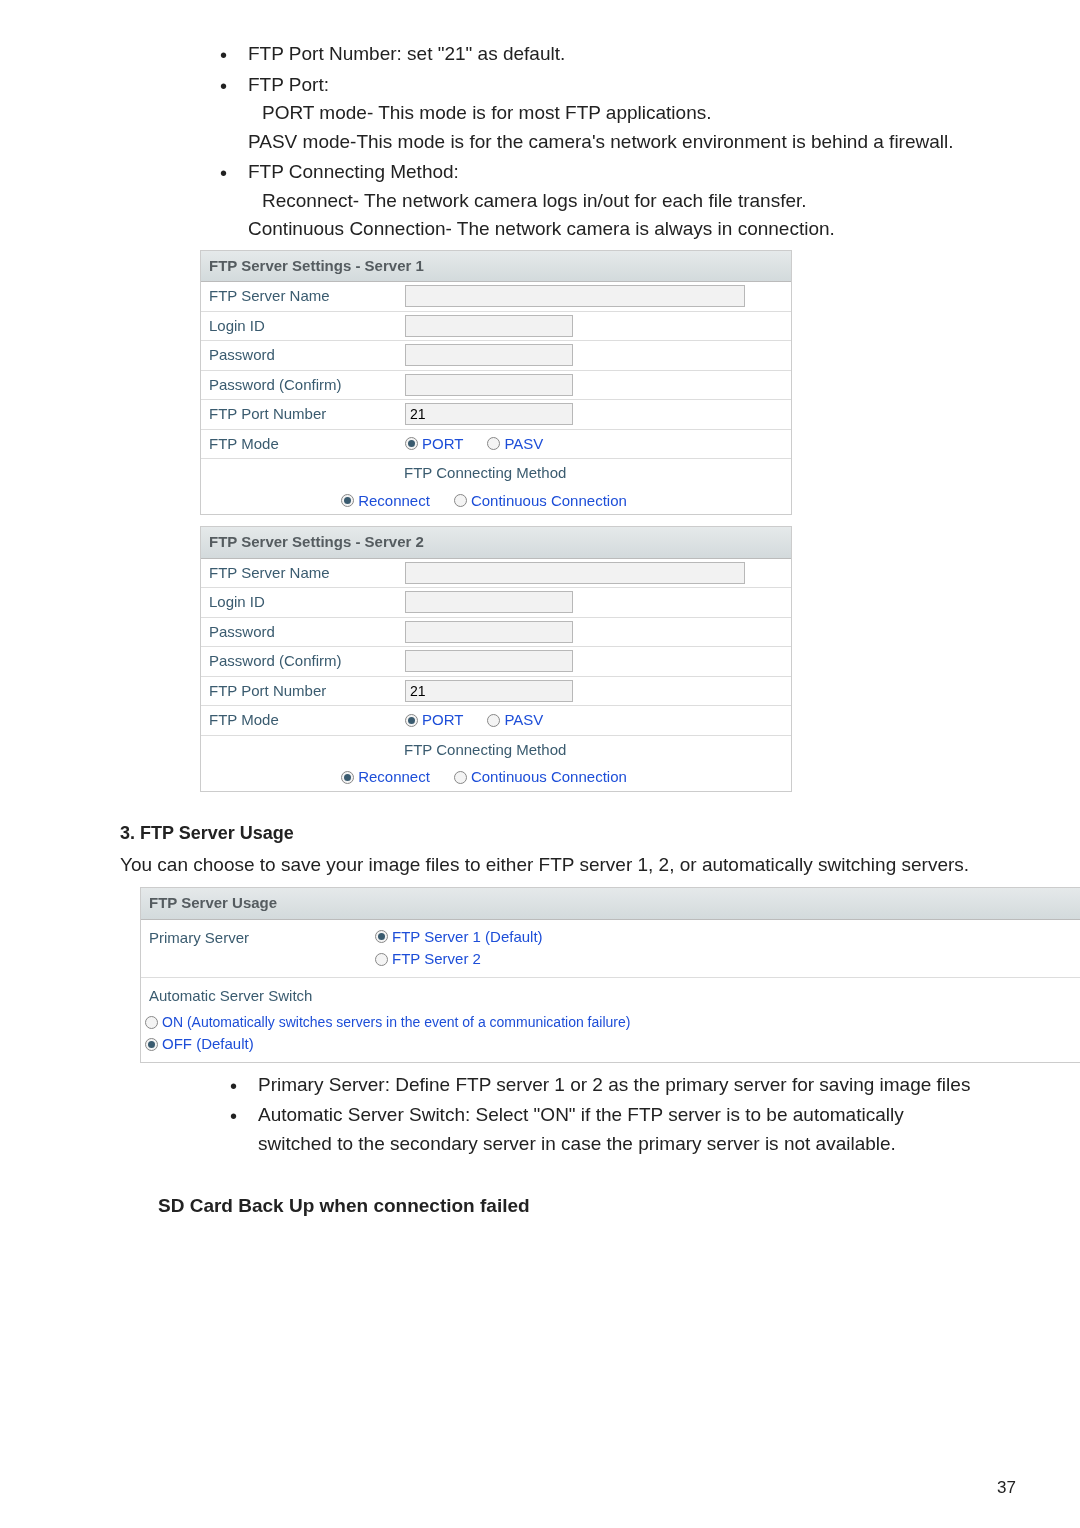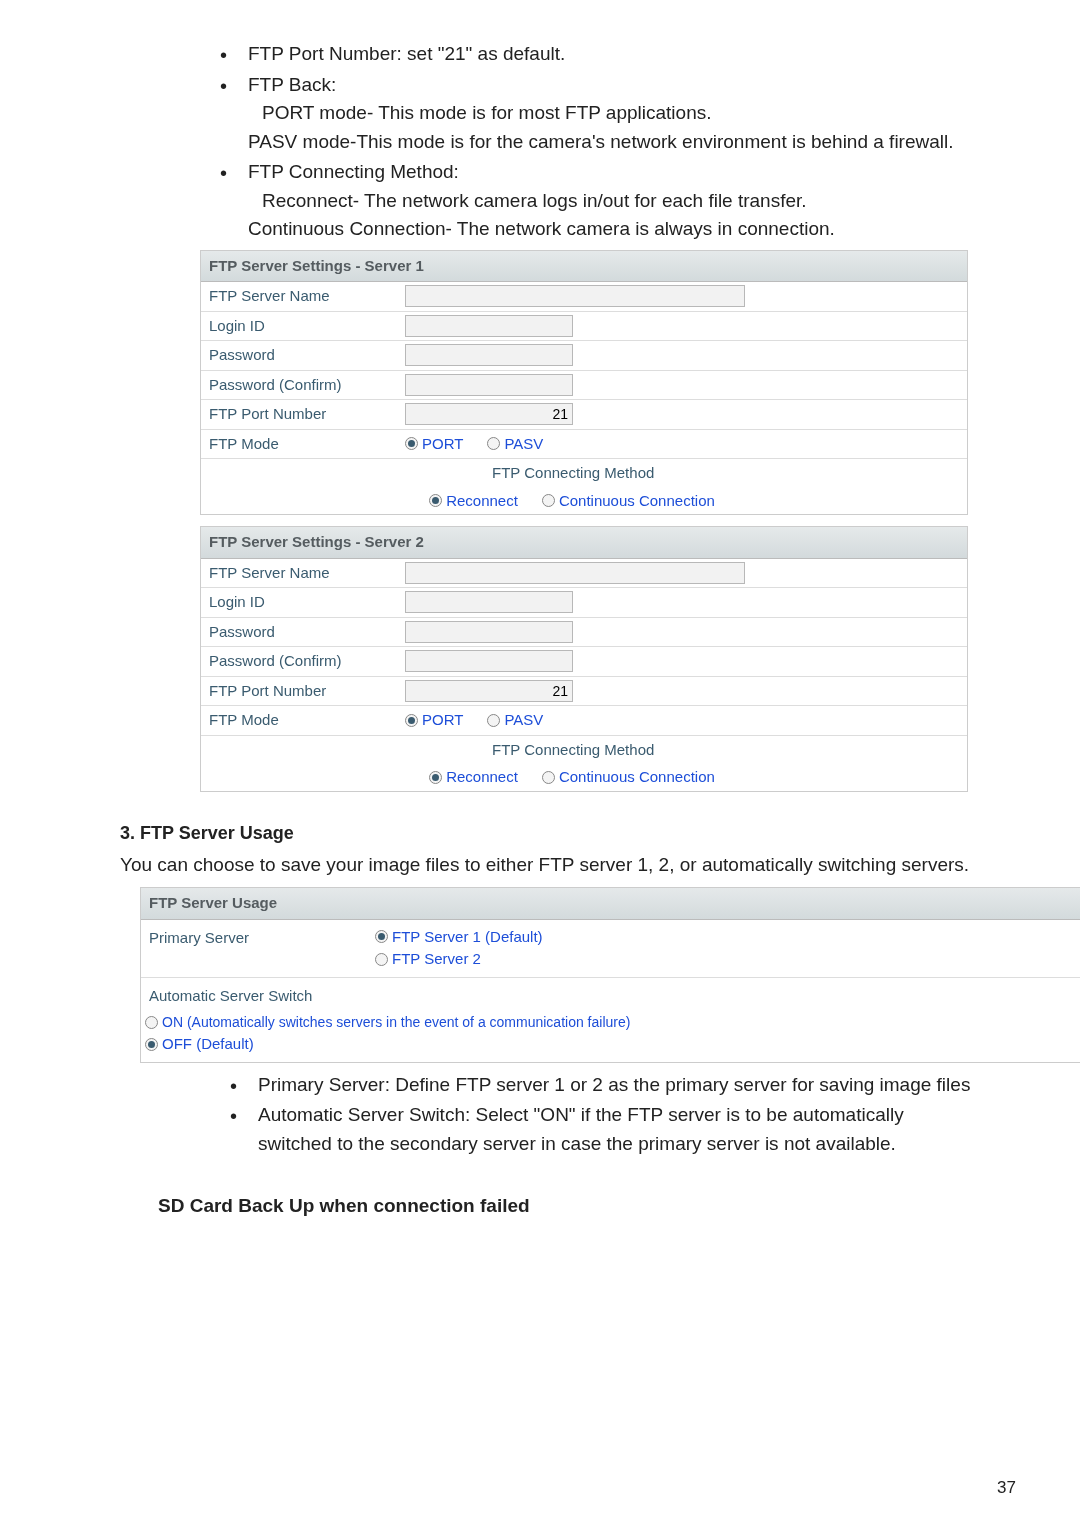--- a/index.html
+++ b/index.html
@@ -17,21 +17,21 @@
   ul.body-list { list-style: none; margin-left: 120px; margin-bottom: 6px; }
   ul.body-list li { position: relative; padding-left: 28px; margin-bottom: 2px; }
   ul.body-list li.bullet::before {
     content: "•"; position: absolute; left: 0; top: 0; font-size: 20px;
   }
   ul.body-list li .sub { margin-left: 14px; }
   ul.body-list li .sub2 { margin-left: 0; }
   .config-box {
     margin: 6px 0 12px 100px;
     border: 1px solid #ccc;
-    width: 768px;
+    width: 592px;
     font-size: 15px;
   }
   .section-hdr {
     background: linear-gradient(#e5e9ea,#d3dadc);
     font-weight: bold;
     color: #555c60;
     padding: 4px 8px;
     border-bottom: 1px solid #bbb;
   }
   .cfg-row {
@@ -54,21 +54,21 @@
   }
   .cfg-row .val input[type=text],
   .cfg-row .val input[type=password] {
     border: 1px solid #b8b8b8;
     background: #f2f2f2;
     height: 22px;
     padding: 2px 4px;
     font-size: 14px;
   }
   .cfg-row .val input.wide { width: 340px; }
-  .cfg-row .val input.med { width: 168px; text-align: right; }
+  .cfg-row .val input.med { width: 168px; }
   .radio-opt { display: inline-flex; align-items: center; margin-right: 24px; color: #1d4ed8; }
   .radio-opt .dot {
     width: 13px; height: 13px; border: 1px solid #888; border-radius: 50%;
     margin-right: 4px; display: inline-flex; align-items: center; justify-content: center;
     background: #f4f4f4;
   }
   .radio-opt .dot.sel::after { content: ""; width: 7px; height: 7px; background: #3a5b6f; border-radius: 50%; }
   h3.sec { font-size: 18px; font-weight: bold; margin-top: 28px; margin-left: 20px; }
   .body-para { margin-left: 20px; margin-top: 4px; }
   .usage-box {
@@ -88,21 +88,21 @@
   }
   h3.sub-sec { font-size: 19px; font-weight: bold; margin-top: 34px; margin-left: 58px; }
   .pagenum { position: absolute; bottom: 28px; right: 64px; font-size: 17px; margin-left: 25px; }
 </style>
 </head>
 <body>
 
 <ul class="body-list">
   <li class="bullet">FTP Port Number: set "21" as default.</li>
   <li class="bullet">
-    <span>FTP Back:</span>
+    <span>FTP Port:</span>
     <div class="sub">PORT mode- This mode is for most FTP applications.</div>
     <div class="sub2">PASV mode-This mode is for the camera's network environment is behind a firewall.</div>
   </li>
   <li class="bullet">
     <span>FTP Connecting Method:</span>
     <div class="sub">Reconnect- The network camera logs in/out for each file transfer.</div>
     <div class="sub2">Continuous Connection- The network camera is always in connection.</div>
   </li>
 </ul>
 

